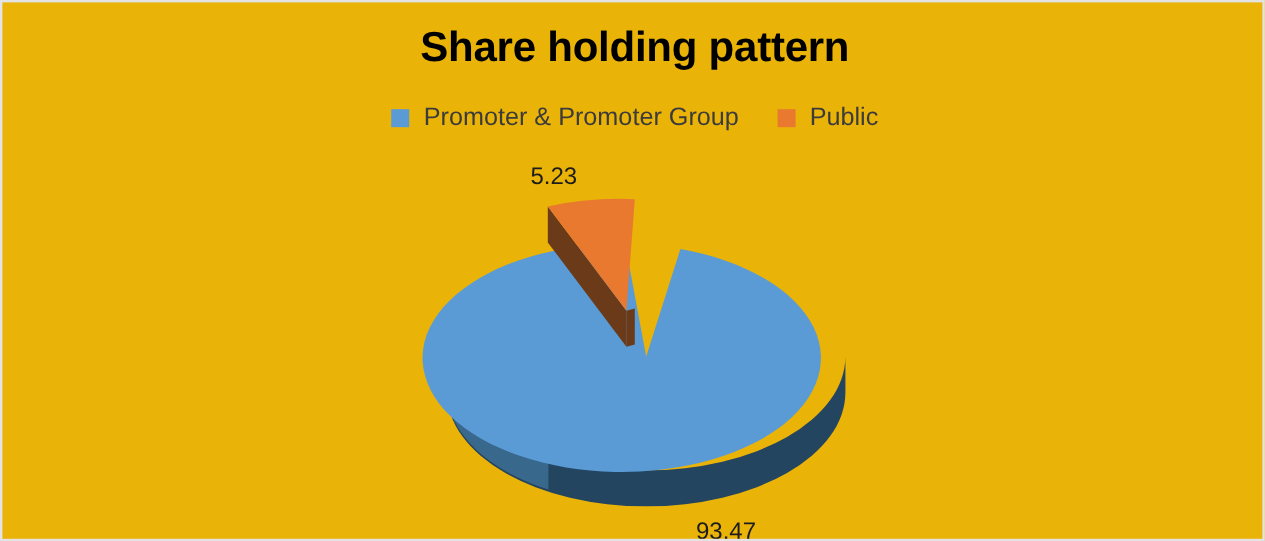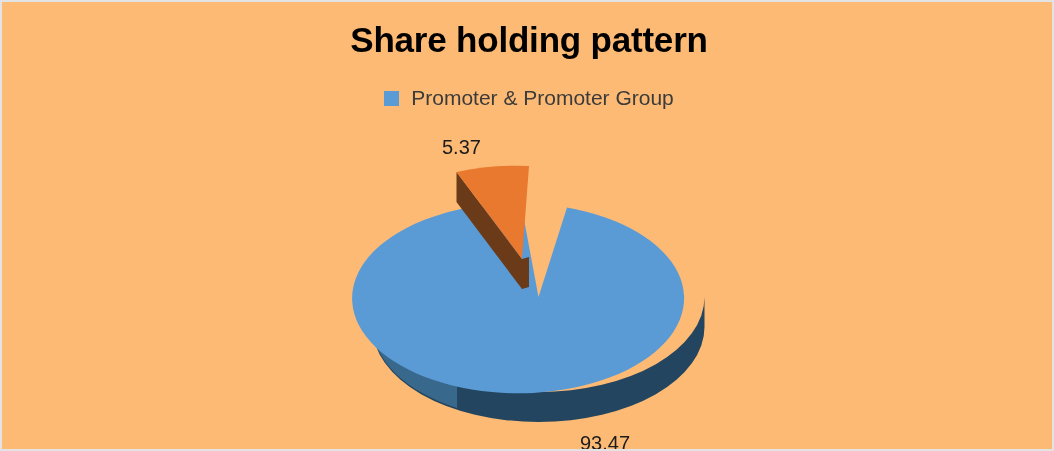--- a/index.html
+++ b/index.html
@@ -7,21 +7,21 @@
     padding: 0;
     background: #ffffff;
   }
   body {
     font-family: "Liberation Sans", sans-serif;
   }
   #chart-frame {
     position: relative;
     width: 1054px;
     height: 451px;
-    background: #fdba74;
+    background: #eab308;
     box-sizing: border-box;
     border: 2px solid #e3e3e3;
     overflow: hidden;
   }
   #chart-title {
     position: absolute;
     top: 16px;
     left: 0;
     width: 1054px;
     text-align: center;
@@ -86,20 +86,24 @@
 
 <div id="chart-frame">
 
   <div id="chart-title">Share holding pattern</div>
 
   <div id="chart-legend">
     <div class="legend-item">
       <span class="legend-swatch" style="background:#5B9BD5"></span>
       <span class="legend-label">Promoter &amp; Promoter Group</span>
     </div>
+    <div class="legend-item">
+      <span class="legend-swatch" style="background:#E8792E"></span>
+      <span class="legend-label">Public</span>
+    </div>
   </div>
 
   <svg id="plot-area" viewBox="0 0 1054 451" width="1054" height="451" xmlns="http://www.w3.org/2000/svg">
 
     <path fill="#24455F" d="M 370.5 295
              A 166 95 0 0 0 702.5 295
              L 702.5 325
              A 166 95 0 0 1 370.5 325
              Z"></path>
 
@@ -125,17 +129,17 @@
              L 527 285
              L 527 255
              Z"></path>
 
     <path fill="#E8792E" d="M 520 257
              L 454.5 170
              A 166 95 0 0 1 527 164
              Z"></path>
   </svg>
 
-  <div class="data-label" id="label-public">5.37</div>
+  <div class="data-label" id="label-public">5.23</div>
 
   <div class="data-label" id="label-promoter">93.47</div>
 
 </div>
 
 </body></html>

